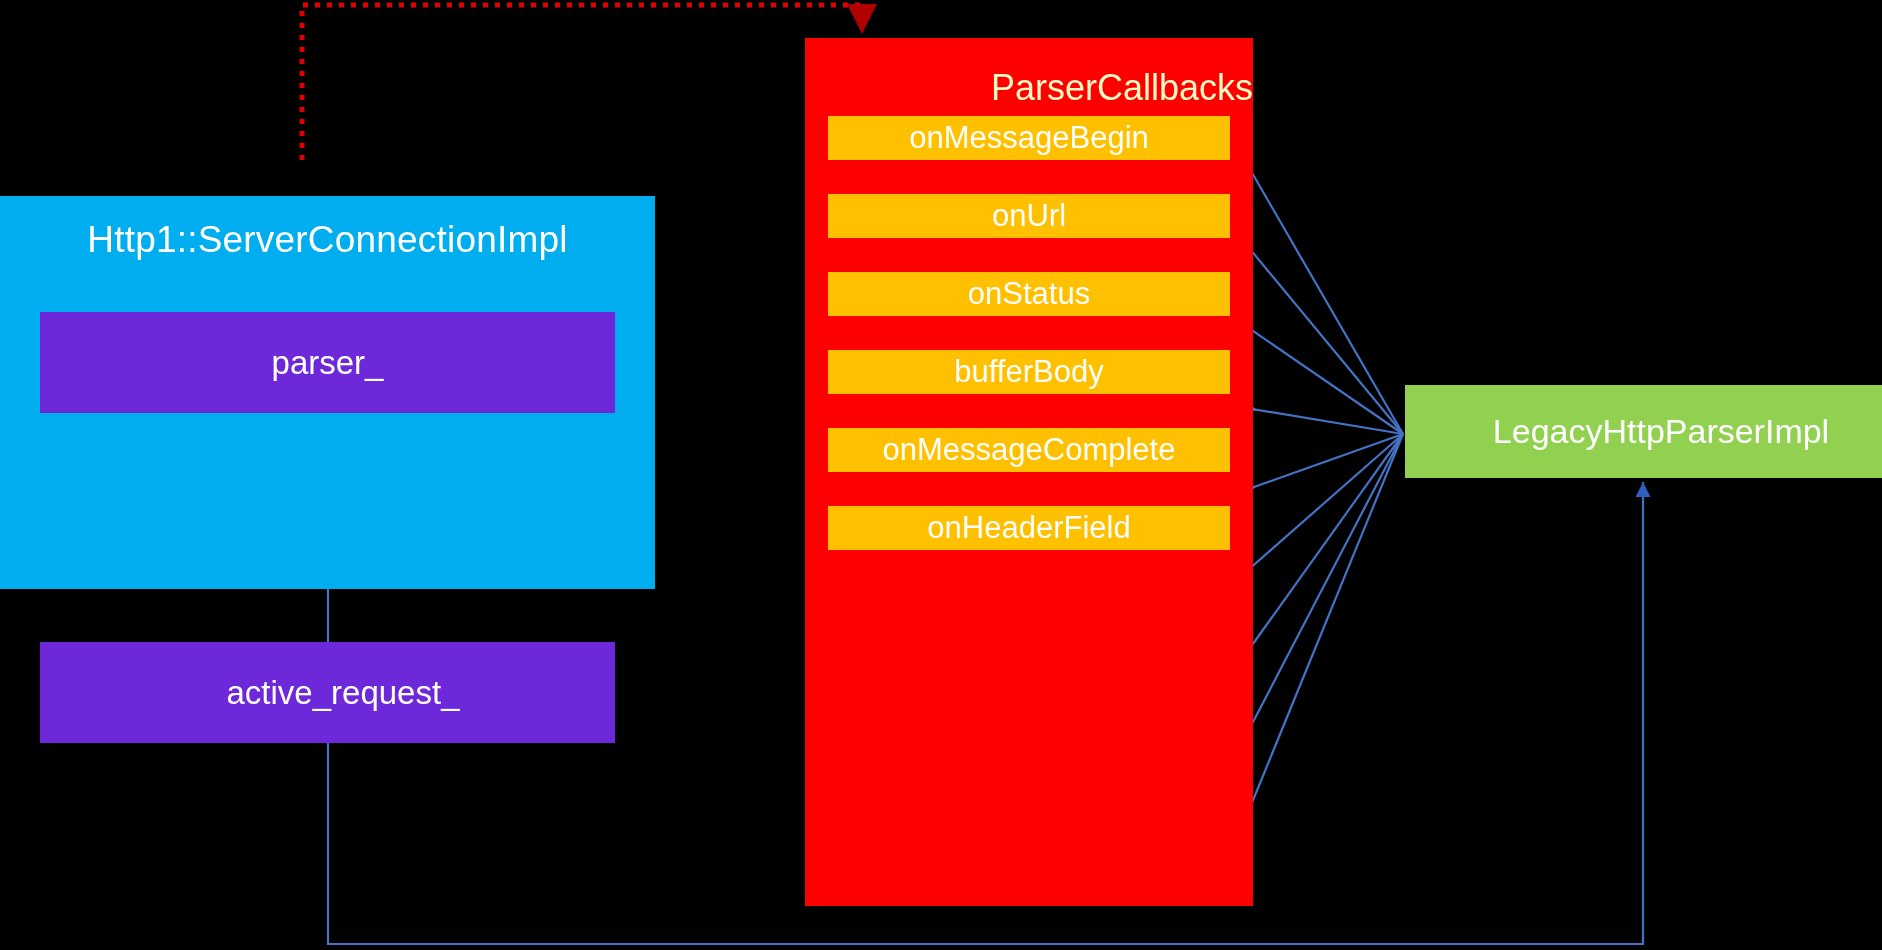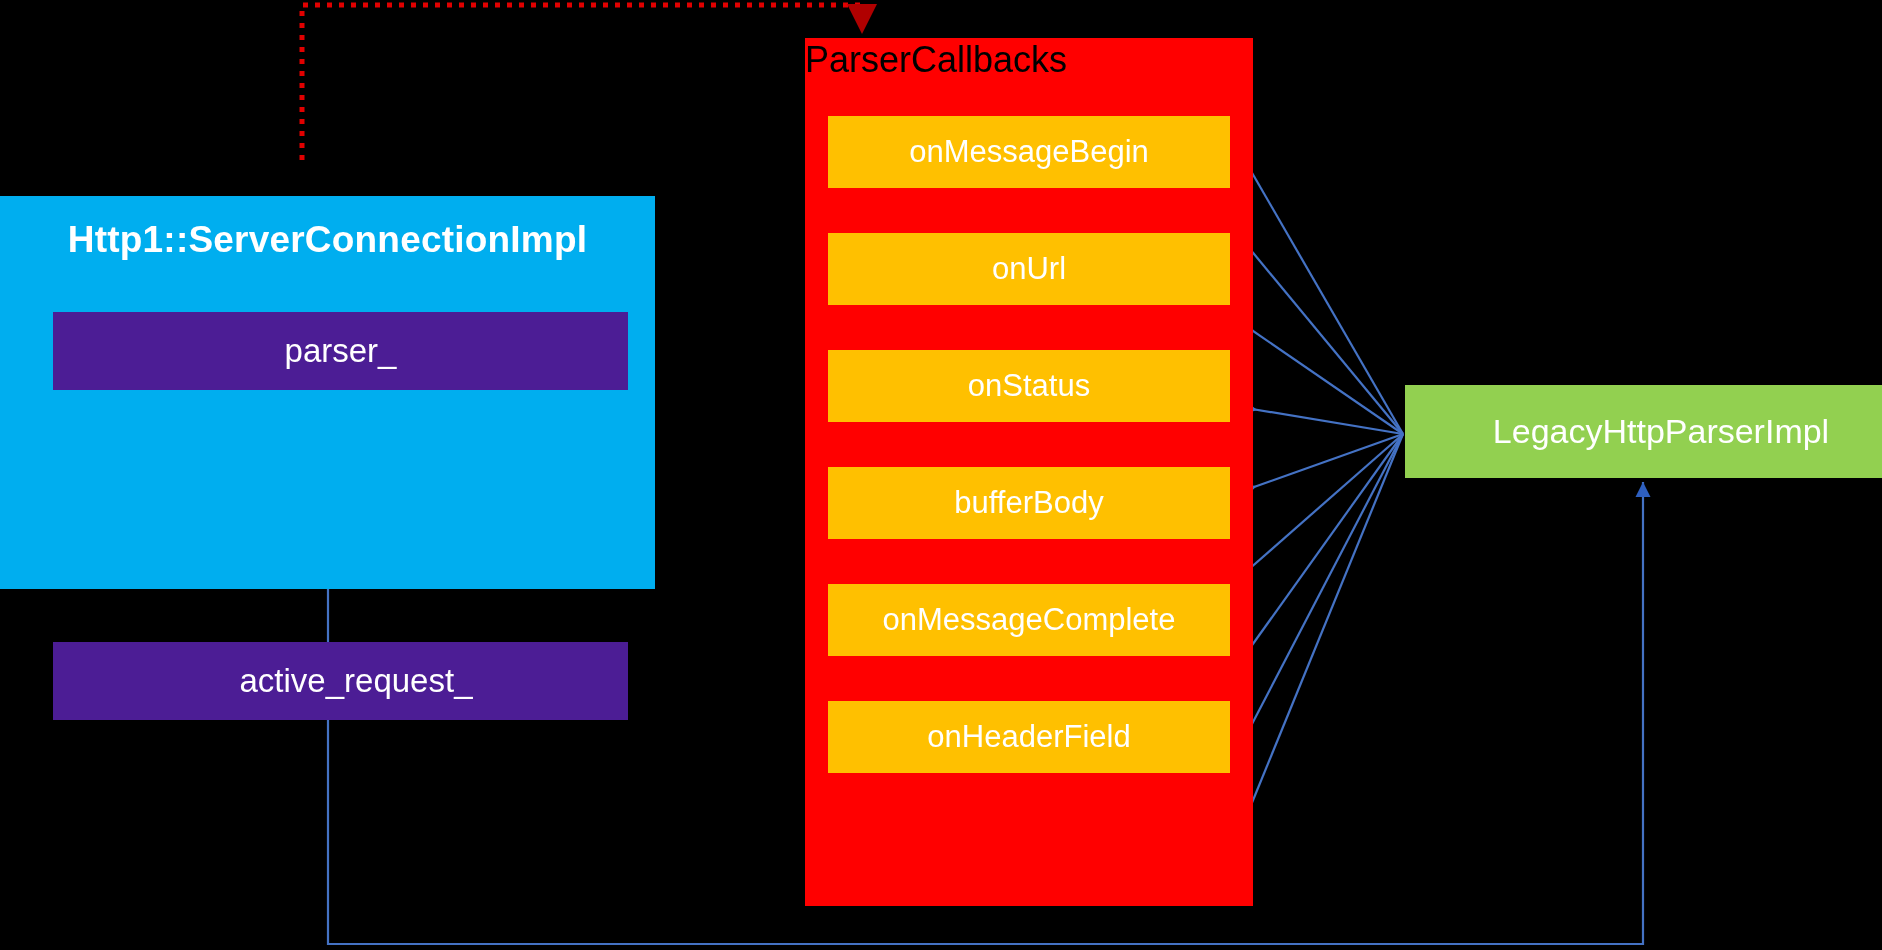--- a/index.html
+++ b/index.html
@@ -34,71 +34,70 @@
     box-sizing: border-box;
   }
   .conn-title {
     position: absolute;
     left: 0;
     top: 22px;
     width: 100%;
     text-align: center;
     color: #FFFFFF;
     font-size: 37px;
-    font-weight: 700;
+    font-weight: 400;
     line-height: 1.2;
     letter-spacing: 0.2px;
   }
   .member-box {
     position: absolute;
     left: 40px;
     width: 575px;
-    height: 78px;
-    background: #4c1d95;
+    height: 101px;
+    background: #6d28d9;
     display: flex;
     align-items: center;
     justify-content: center;
     color: #FFFFFF;
     font-size: 33px;
     box-sizing: border-box;
-    margin-left: 13px;
   }
   .member-box.m0 { top: 116px; }
   .member-box.m1 { top: 446px; padding-left: 31px; }
 
   
   .callbacks-box {
     position: absolute;
     left: 805px;
     top: 38px;
     width: 448px;
     height: 868px;
     background: #FF0000;
   }
   .callbacks-title {
     position: absolute;
     left: 0;
-    top: 0;
+    top: 28px;
     width: 100%;
-    text-align: left;
-    color: #000000;
+    text-align: right;
+    color: #fef9c3;
     font-size: 36px;
     line-height: 1.2;
   }
   .cb-list {
     position: absolute;
     left: 23px;
     top: 78px;
     width: 402px;
   }
   .cb-item {
     width: 402px;
-    height: 72px;
+    height: 44px;
     background: #FFC000;
-    margin-bottom: 45px;
+    margin-bottom: 34px;
     display: flex;
     align-items: center;
     justify-content: center;
     color: #FFFFFF;
     font-size: 31px;
     box-sizing: border-box;
   }
 
   
   .legacy-box {

